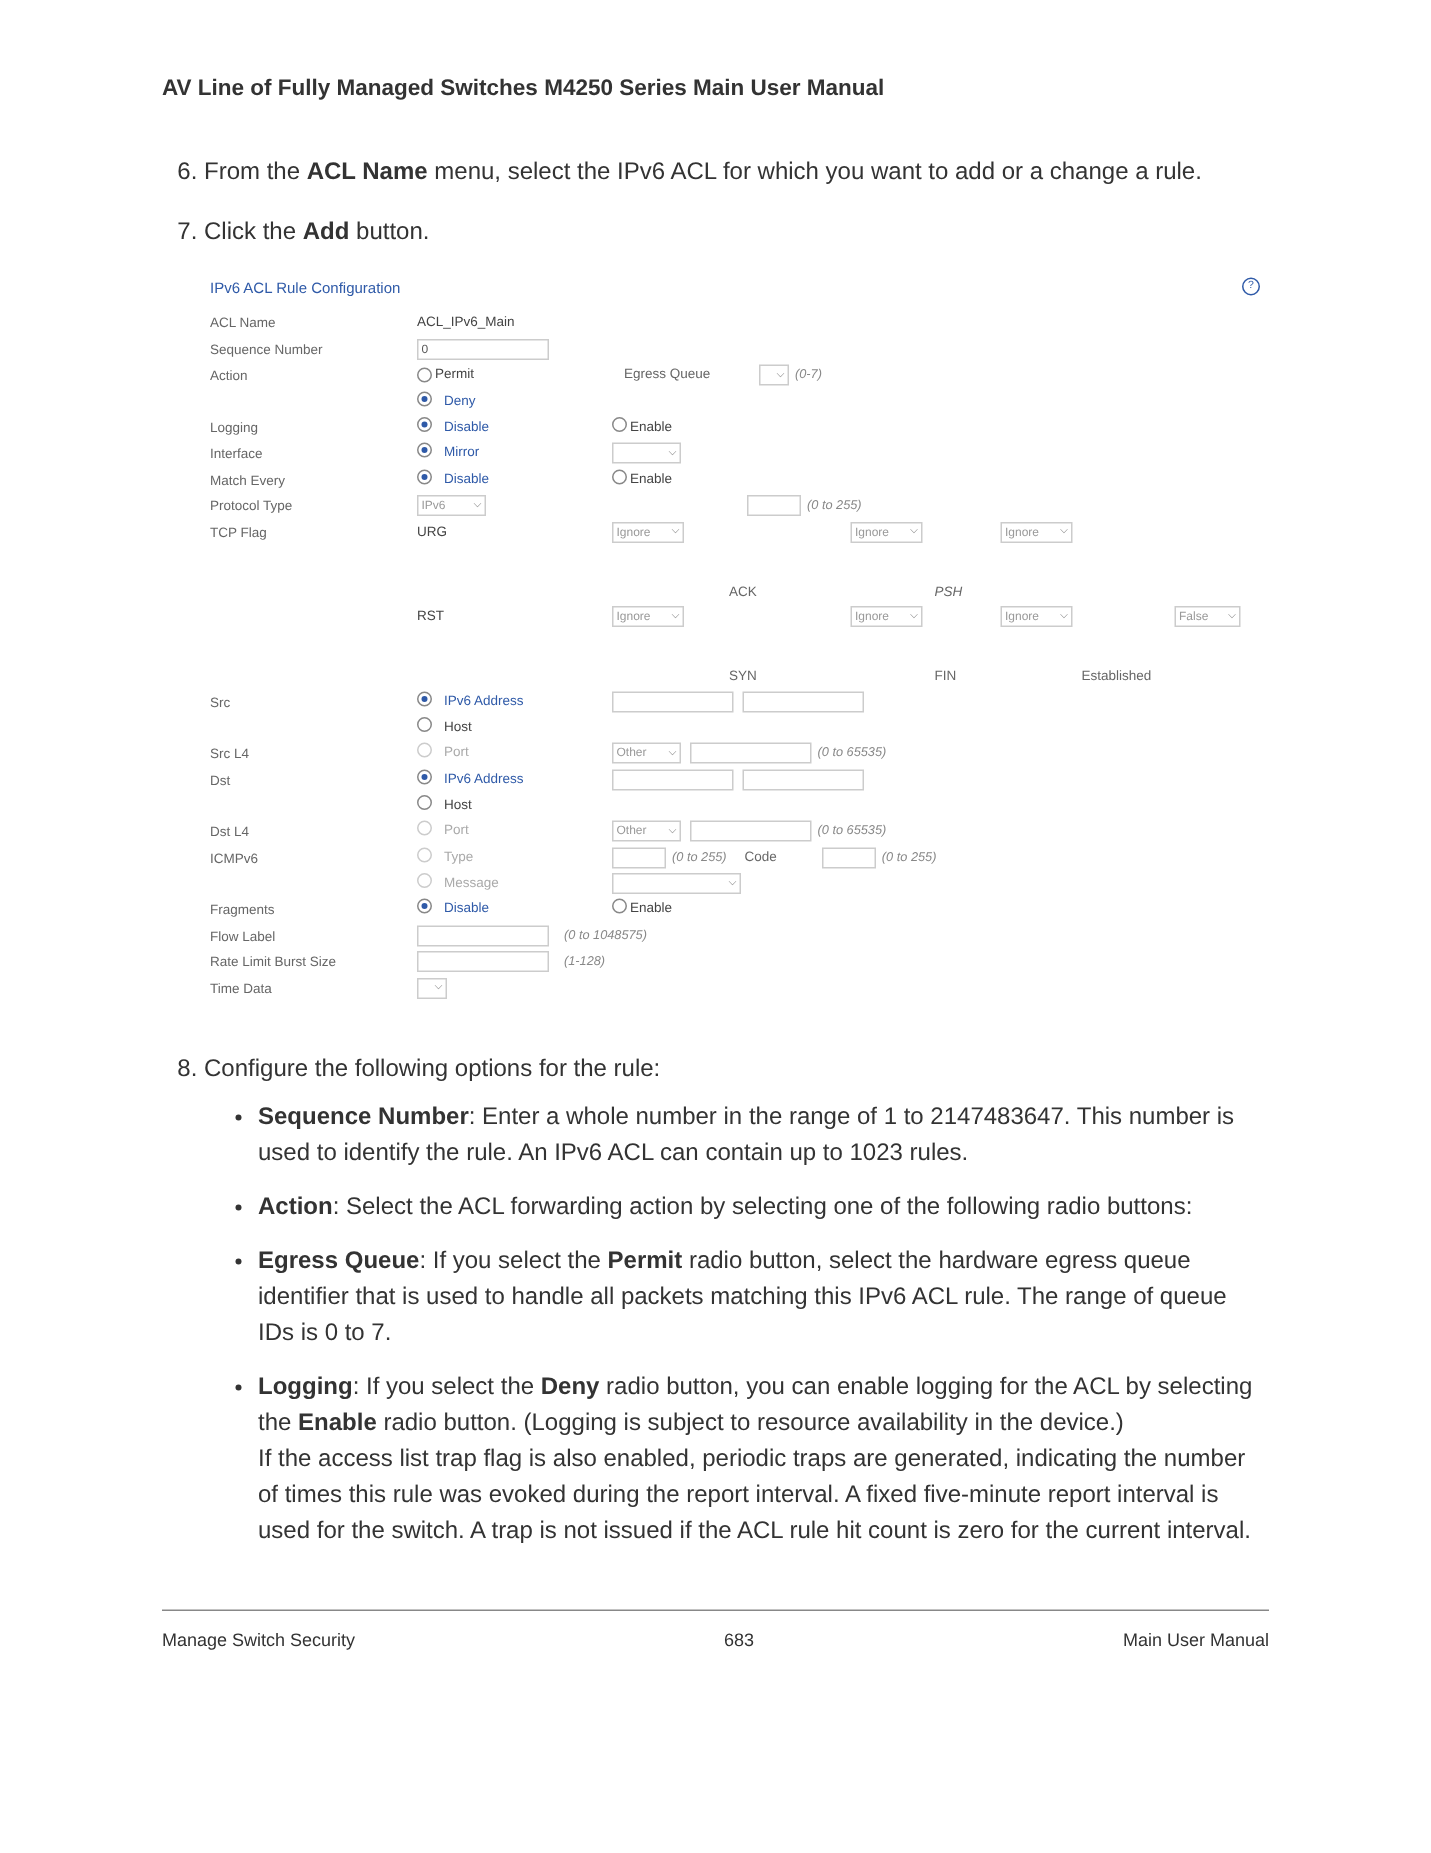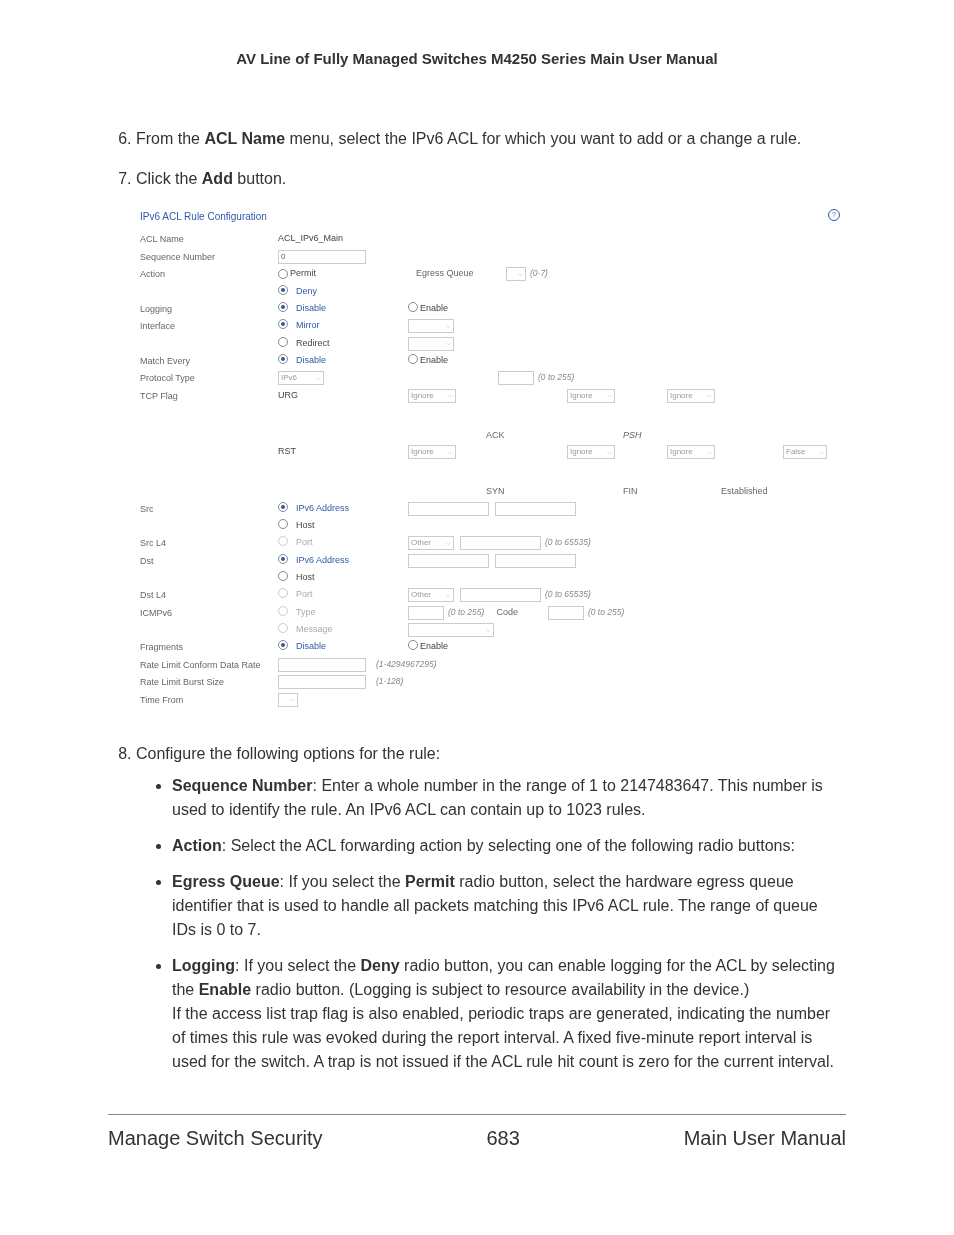--- a/index.html
+++ b/index.html
@@ -7,24 +7,24 @@
     font-family: Arial, Helvetica, sans-serif;
     font-size: 16px;
     color: #333;
     background: #fff;
     width: 954px;
   }
   .page {
     padding: 50px 108px 40px 108px;
   }
   .header {
-    text-align: center;
+    text-align: left;
     font-weight: bold;
     font-size: 15px;
-    margin-bottom: 60px;
+    margin-bottom: 36px;
   }
   ol.steps {
     margin: 0;
     padding-left: 28px;
   }
   ol.steps > li {
     margin-bottom: 16px;
     line-height: 1.5;
   }
   .bold { font-weight: bold; }
@@ -168,21 +168,21 @@
   }
   ul.subbullets > li {
     margin-bottom: 10px;
   }
   .footer {
     border-top: 1px solid #888;
     margin-top: 40px;
     padding-top: 12px;
     display: flex;
     justify-content: space-between;
-    font-size: 20px;
+    font-size: 12px;
   }
   .sub-row { margin-top: 2px; }
 </style>
 </head>
 <body>
 
 <div class="page">
   <div class="header">AV Line of Fully Managed Switches M4250 Series Main User Manual</div>
 
   <ol class="steps" start="6">
@@ -245,31 +245,20 @@
           <div class="label">Interface</div>
           <div class="value-area" style="width:130px;flex:none;">
             <span class="radio selected"></span>
               <span class="opt-label blue">Mirror</span>
           </div>
           <span class="tinyselect small">
               <span></span>
               <span class="chev">⌵</span>
             </span>
         </div>
-        <div class="form-row sub-row">
-          <div class="label"></div>
-          <div class="value-area" style="width:130px;flex:none;">
-            <span class="radio"></span>
-              <span class="opt-label">Redirect</span>
-          </div>
-          <span class="tinyselect small">
-              <span></span>
-              <span class="chev">⌵</span>
-            </span>
-        </div>
 
         <div class="form-row">
           <div class="label">Match Every</div>
           <div class="value-area" style="width:130px;flex:none;">
             <span class="radio selected"></span>
               <span class="opt-label blue">Disable</span>
           </div>
           <span class="radio"></span>
             <span class="opt-label">Enable</span>
         </div>
@@ -427,40 +416,40 @@
         <div class="form-row">
           <div class="label">Fragments</div>
           <div class="value-area" style="width:130px;flex:none;">
             <span class="radio selected"></span>
               <span class="opt-label blue">Disable</span>
           </div>
           <span class="radio"></span>
             <span class="opt-label">Enable</span>
         </div>
 
-
-
-        <div class="form-row">
-          <div class="label">Rate Limit Conform Data Rate</div>
+        <div class="form-row">
+          <div class="label">Flow Label</div>
           <div class="value-area">
             <span class="tinyinput wide"></span>
-            <span class="hint">(1-4294967295)</span>
-          </div>
-        </div>
+            <span class="hint">(0 to 1048575)</span>
+          </div>
+        </div>
+
+
 
         <div class="form-row">
           <div class="label">Rate Limit Burst Size</div>
           <div class="value-area">
             <span class="tinyinput wide"></span>
             <span class="hint">(1-128)</span>
           </div>
         </div>
 
         <div class="form-row">
-          <div class="label">Time From</div>
+          <div class="label">Time Data</div>
           <div class="value-area">
             <span class="tinyselect" style="min-width:14px;">
                 <span></span>
                 <span class="chev">⌵</span>
               </span>
           </div>
         </div>
       </div>
     </li>
 

